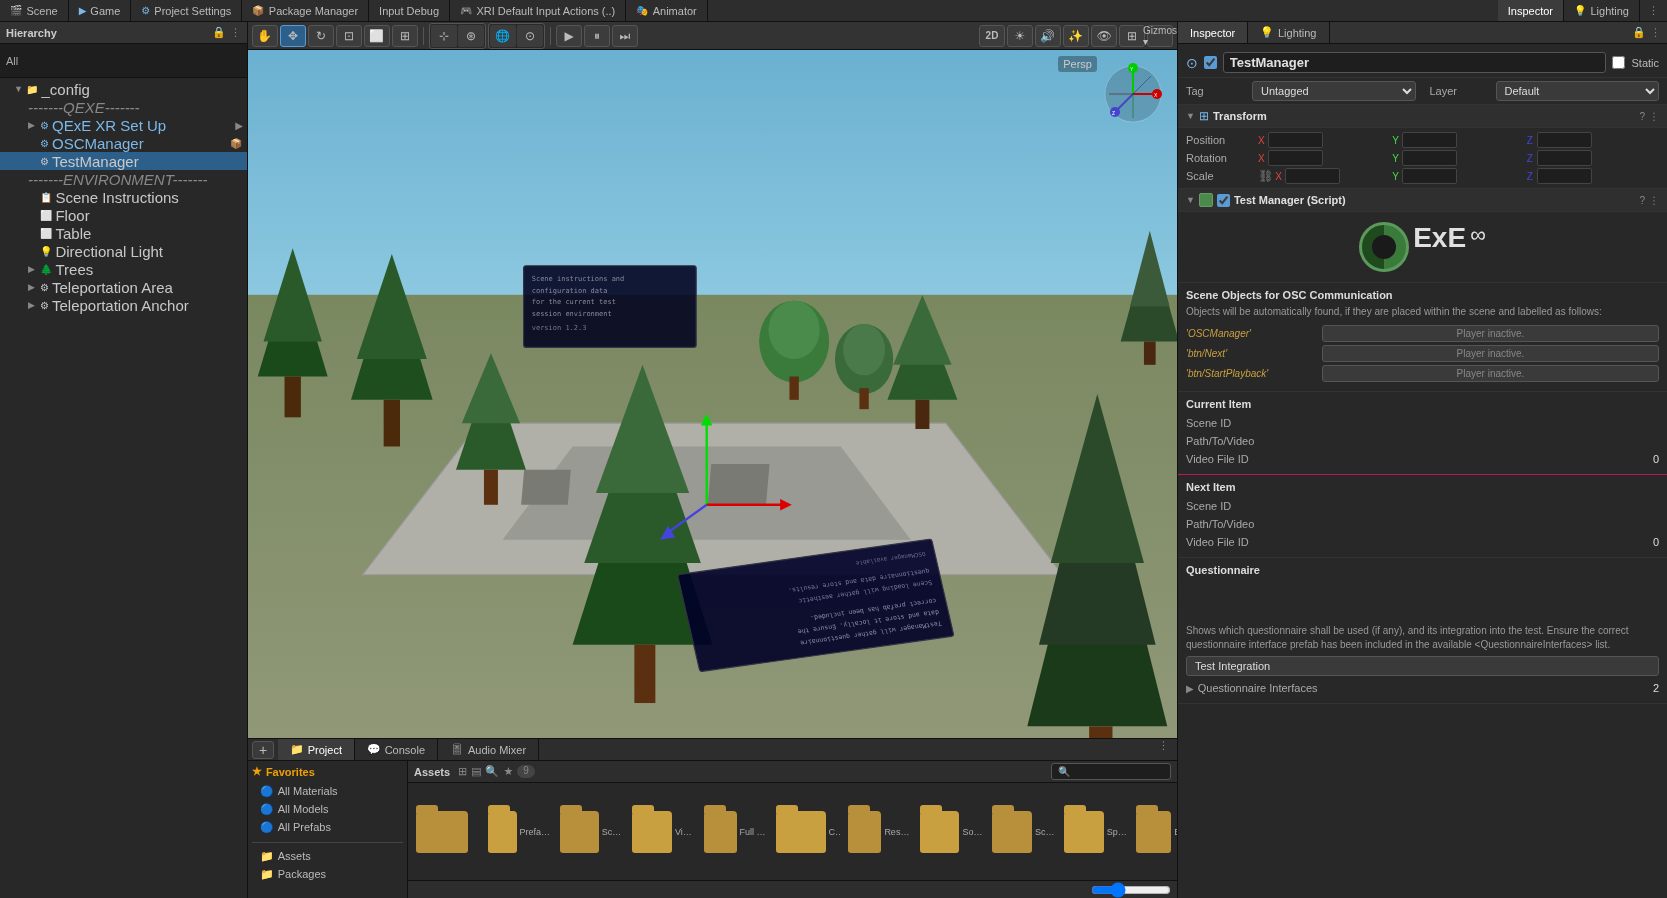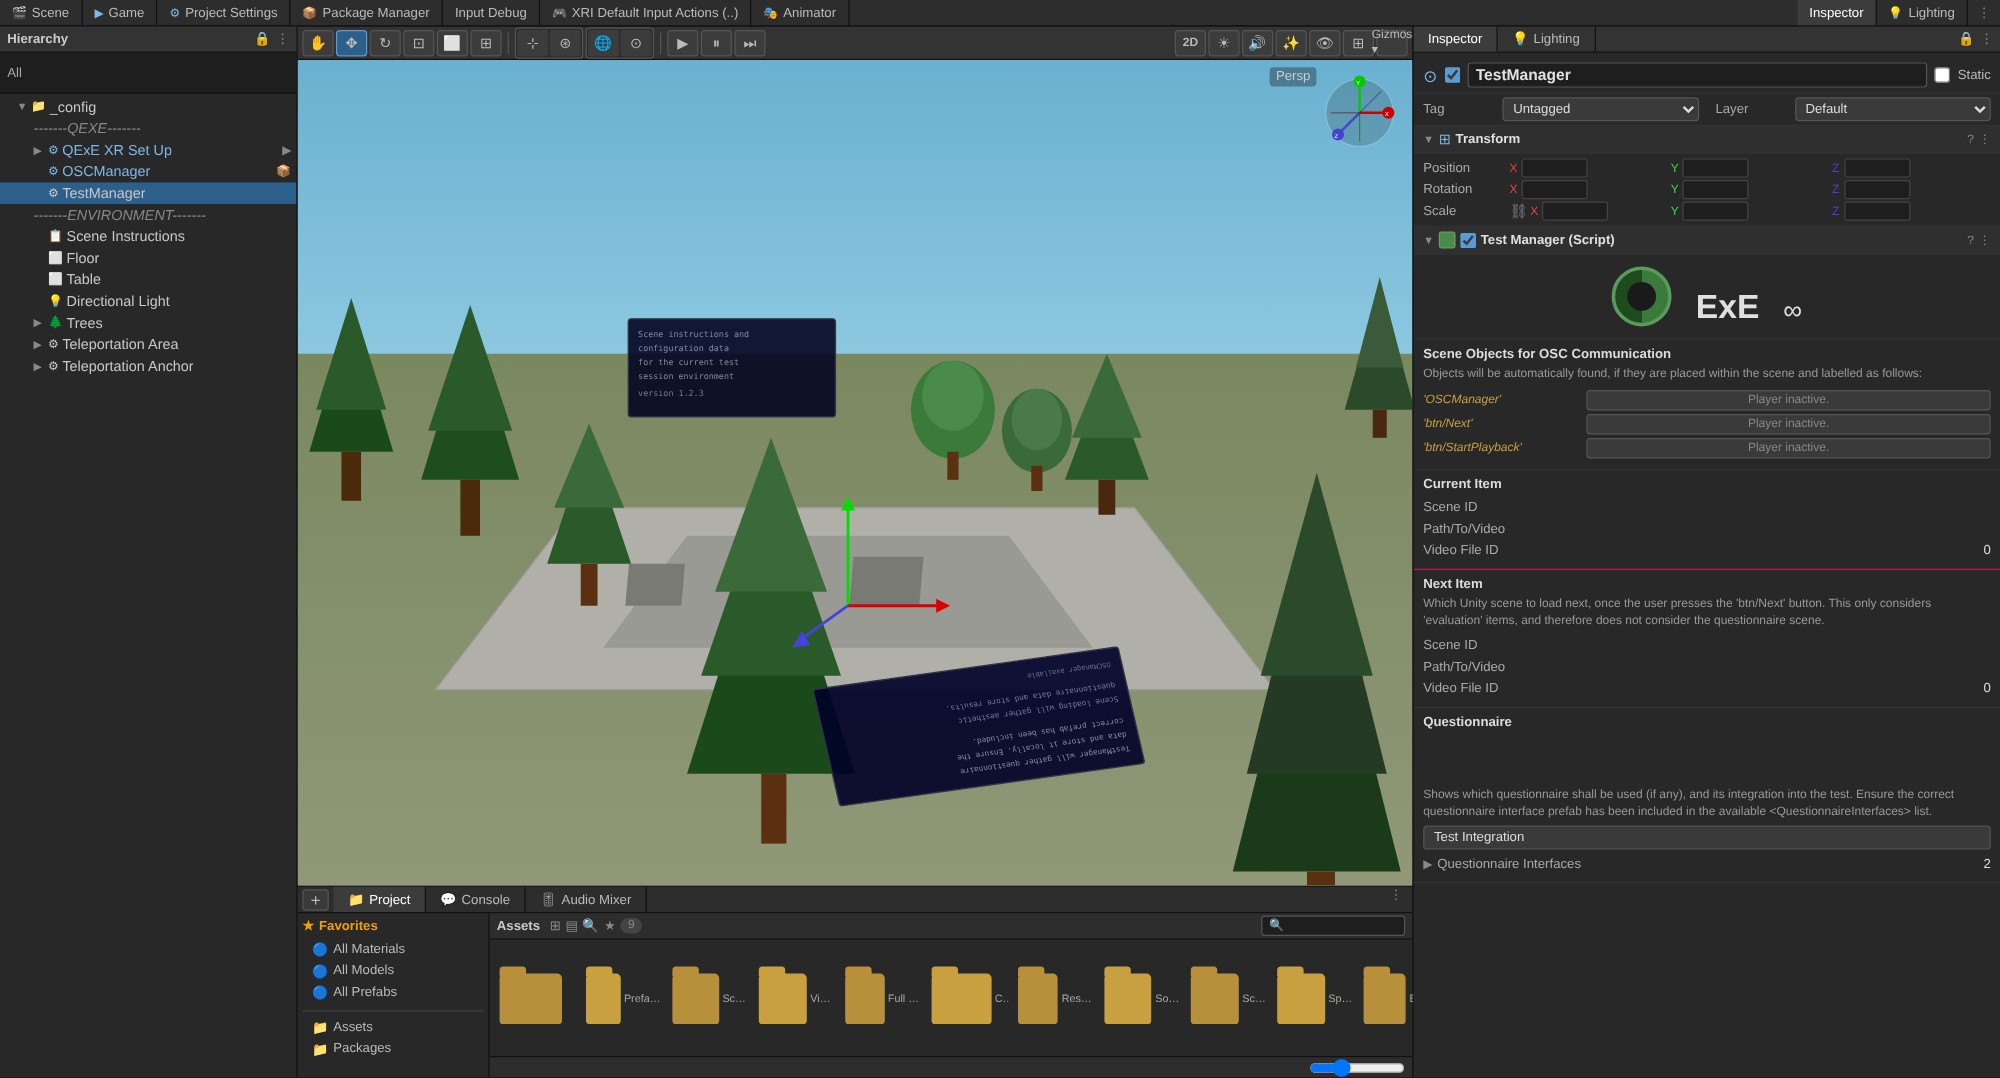--- a/index.html
+++ b/index.html
@@ -117,21 +117,21 @@
       flex-shrink: 0;
       color: #888;
       font-size: 9px;
     }
     .h-icon {
       margin-right: 3px;
       font-size: 10px;
       flex-shrink: 0;
     }
     .h-label {
-      font-size: 12px;
+      font-size: 15px;
       color: #c8c8c8;
       white-space: nowrap;
       overflow: hidden;
       text-overflow: ellipsis;
     }
     .h-label.italic { font-style: italic; color: #888; }
     .h-label.blue { color: #7cb8e8; }
     .h-badge {
       margin-left: auto;
       color: #888;
@@ -506,22 +506,22 @@
 
     .exelogo-area {
       display: flex;
       align-items: center;
       justify-content: center;
       padding: 10px;
       border-bottom: 1px solid #333;
     }
     .exelogo {
       display: flex;
-      align-items: flex-end;
-      gap: 20px;
+      align-items: flex-start;
+      gap: 4px;
     }
     .exelogo-circle {
       width: 50px;
       height: 50px;
       border-radius: 50%;
       background: conic-gradient(#3a7a3a 0% 50%, #1e4a1e 50% 100%);
       display: flex;
       align-items: center;
       justify-content: center;
       border: 3px solid #5a9a5a;
@@ -1272,21 +1272,20 @@
           <span class="ci-value"></span>
         </div>
         <div class="ci-row">
           <span class="ci-label">Video File ID</span>
           <span class="ci-value">0</span>
         </div>
       </div>
 
       <div class="next-item-section">
         <div style="font-size:11px;font-weight:bold;color:#ddd;margin-bottom:4px;">Next Item</div>
-        <div class="next-desc">Which Unity scene to load next, once the user presses the 'btn/Next' button. This only considers 'evaluation' items, and therefore does not consider the questionnaire scene.</div>
         <div class="ci-row">
           <span class="ci-label">Scene ID</span>
         </div>
         <div class="ci-row">
           <span class="ci-label">Path/To/Video</span>
         </div>
         <div class="ci-row">
           <span class="ci-label">Video File ID</span>
           <span class="ci-value">0</span>
         </div>

